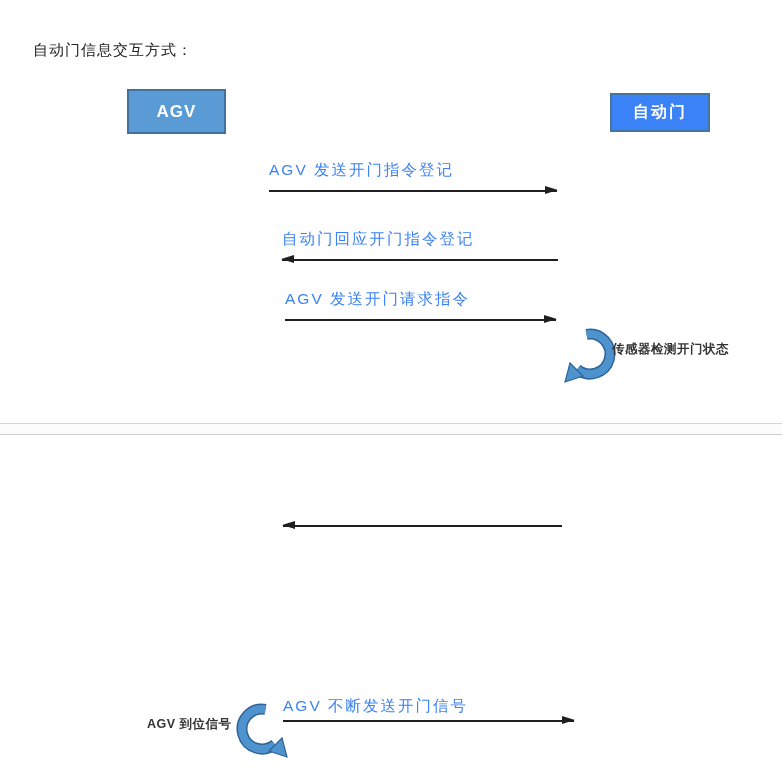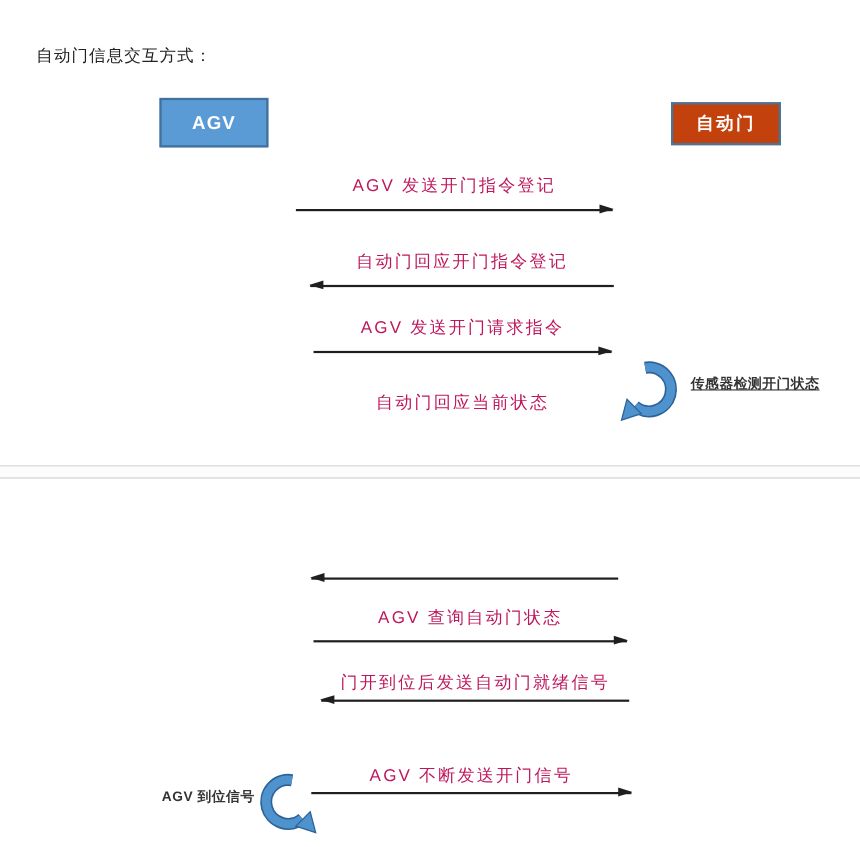--- a/index.html
+++ b/index.html
@@ -9,26 +9,26 @@
     margin-top:32px;
   }
   .page-title{
     position:absolute;left:33px;top:9px;font-size:15px;color:#212121;
     letter-spacing:1px;white-space:nowrap;
   }
   .actor{
     position:absolute;display:flex;align-items:center;justify-content:center;
     color:#ffffff;font-weight:bold;box-sizing:border-box;
   }
-  #actor-agv{left:145px;top:57px;width:99px;height:45px;background:#5b9bd5;border:2px solid #41719c;font-size:17px;letter-spacing:1px;}
-  #actor-door{left:610px;top:61px;width:100px;height:39px;background:#c2410c;border:2px solid #44759d;font-size:16px;letter-spacing:2px;}
+  #actor-agv{left:127px;top:57px;width:99px;height:45px;background:#5b9bd5;border:2px solid #41719c;font-size:17px;letter-spacing:1px;}
+  #actor-door{left:610px;top:61px;width:100px;height:39px;background:#3b82f6;border:2px solid #44759d;font-size:16px;letter-spacing:2px;}
 
   .msg{position:absolute;}
   .msg-label{
-    text-align:center;font-size:15.5px;color:#be185d;letter-spacing:2px;
+    font-size:15.5px;color:#3b82f6;letter-spacing:2px;
     white-space:nowrap;line-height:22px;
   }
   .msg-arrow{position:absolute;left:0;right:0;height:1.5px;background:#1f1f1f;}
   .msg-arrow .head{position:absolute;width:0;height:0;top:-4px;
     border-top:4.5px solid transparent;border-bottom:4.5px solid transparent;}
   .msg-arrow.right .head{right:-1px;border-left:13px solid #1f1f1f;}
   .msg-arrow.left  .head{left:-1px;border-right:13px solid #1f1f1f;}
 
   #m1{left:269px;top:127px;width:288px;} #m1 .msg-arrow{top:31px;}
   #m2{left:282px;top:196px;width:276px;} #m2 .msg-arrow{top:31px;}
@@ -44,21 +44,21 @@
     position:absolute;left:0;top:391px;width:782px;height:10px;
     background:#fcfcfc;border-top:1px solid #d5d5d5;border-bottom:1px solid #cfcfcf;
   }
   .curve{position:absolute;width:62px;height:66px;}
   #curve1{left:560px;top:292px;}
   #curve2{left:230px;top:667px;}
   .side-label{
     position:absolute;font-size:12.5px;font-weight:600;color:#333333;
     letter-spacing:0.5px;white-space:nowrap;
   }
-  #side1{left:628px;top:309px;text-decoration:underline;}
+  #side1{left:612px;top:309px;}
   #side2{left:147px;top:684px;}
 </style>
 </head>
 <body>
 
 <div class="canvas">
 
   <div class="page-title">自动门信息交互方式：</div>
 
   <div class="actor" id="actor-agv">
@@ -82,52 +82,37 @@
       </div>
   </div>
 
   <div class="msg" id="m3">
     <div class="msg-label">AGV 发送开门请求指令</div>
     <div class="msg-arrow right">
         <span class="head"></span>
       </div>
   </div>
 
-  <div class="msg" id="m4">
-    <div class="msg-label">自动门回应当前状态</div>
-  </div>
 
   <svg class="curve" id="curve1" viewBox="0 0 62 66">
     <path d="M26.5 10.3 A20 20 0 1 1 17.1 45.3" fill="none" stroke="#2e6399" stroke-width="11"></path>
     <path d="M26.5 10.3 A20 20 0 1 1 17.1 45.3" fill="none" stroke="#4f93ce" stroke-width="8"></path>
     <polygon points="5,58 23,52 10,39" fill="#4f93ce" stroke="#2e6399" stroke-width="1.2"></polygon>
   </svg>
   <div class="side-label" id="side1">传感器检测开门状态</div>
 
   <div class="divider"></div>
 
   <div class="msg" id="m5">
     <div class="msg-arrow left">
         <span class="head"></span>
       </div>
   </div>
 
-  <div class="msg" id="m6">
-    <div class="msg-label">AGV 查询自动门状态</div>
-    <div class="msg-arrow right">
-        <span class="head"></span>
-      </div>
-  </div>
 
-  <div class="msg" id="m7">
-    <div class="msg-label">门开到位后发送自动门就绪信号</div>
-    <div class="msg-arrow left">
-        <span class="head"></span>
-      </div>
-  </div>
 
   <div class="msg" id="m8">
     <div class="msg-label">AGV 不断发送开门信号</div>
     <div class="msg-arrow right">
         <span class="head"></span>
       </div>
   </div>
 
 
   <svg class="curve" id="curve2" viewBox="0 0 62 66">

